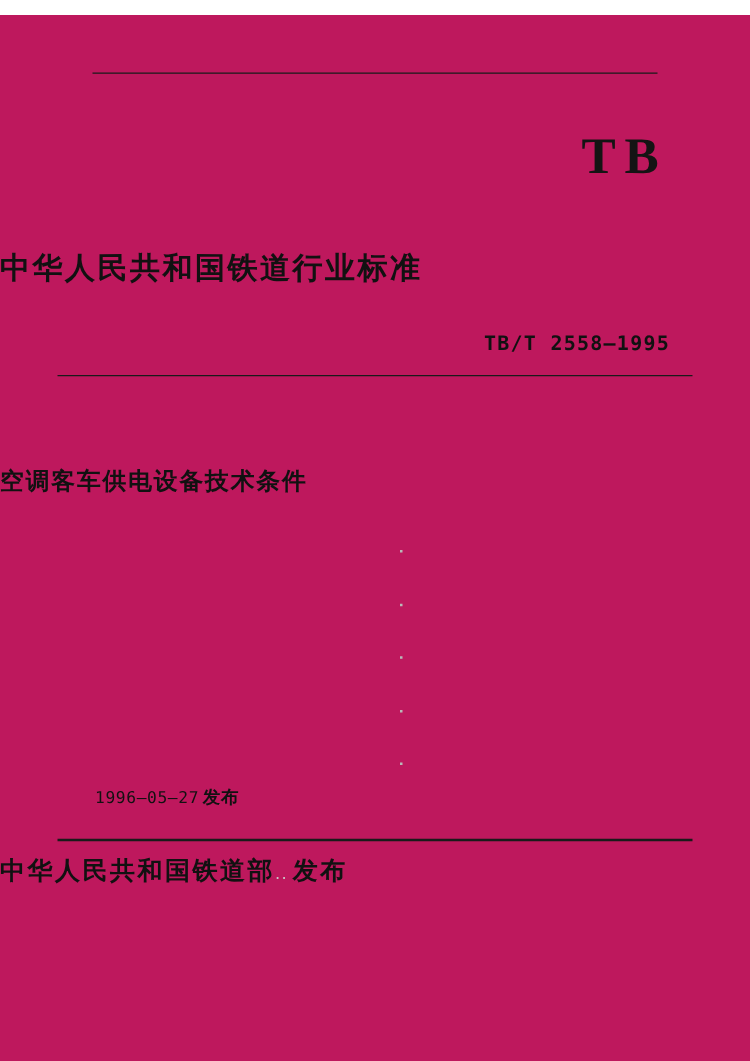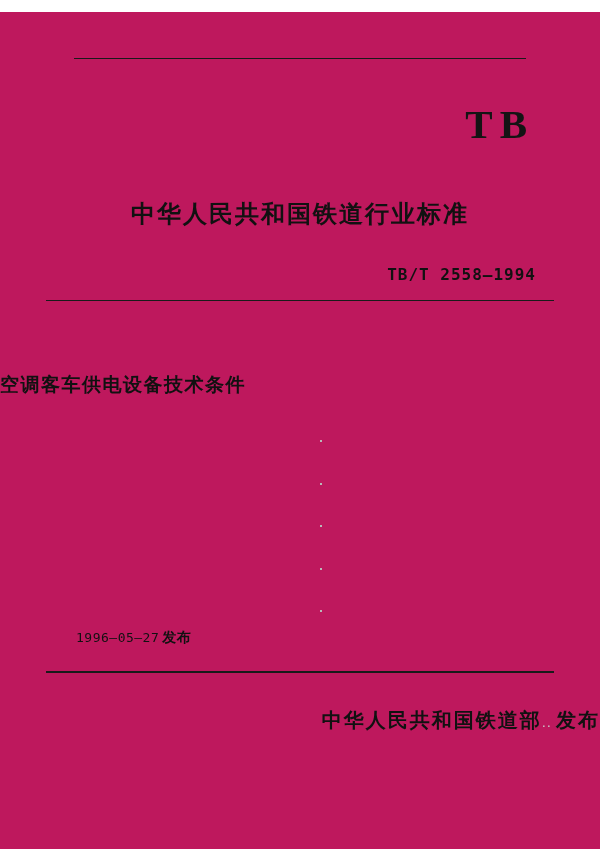--- a/index.html
+++ b/index.html
@@ -56,21 +56,21 @@
     font-size: 41px;
     font-weight: 700;
     letter-spacing: 7px;
     color: #141414;
   }
   .std-title {
     position: absolute;
     left: 0;
     top: 186px;
     width: 600px;
-    text-align: center;
+    text-align: left;
     font-family: "DejaVu Sans", sans-serif;
     font-size: 24px;
     font-weight: 700;
     letter-spacing: 2px;
     color: #111111;
   }
   .std-number {
     position: absolute;
     left: 0;
     top: 253px;
@@ -133,23 +133,23 @@
   }
   .date-item .cn {
     font-family: "DejaVu Sans", sans-serif;
     font-size: 14px;
     font-weight: 700;
     margin-left: 3px;
   }
   .issuer {
     position: absolute;
     left: 0;
-    top: 695px;
-    width: 600px;
-    text-align: right;
+    top: 671px;
+    width: 600px;
+    text-align: left;
     font-family: "DejaVu Sans", sans-serif;
     font-size: 20px;
     font-weight: 700;
     letter-spacing: 2px;
     color: #111111;
   }
   .issuer .gap-dots {
     color: #c8c8c8;
     font-weight: 400;
     letter-spacing: 1px;
@@ -163,21 +163,21 @@
 <body>
 
 <div class="page">
 
   <div class="rule rule-top"></div>
 
   <div class="tb-mark">TB</div>
 
   <div class="std-title">中华人民共和国铁道行业标准</div>
 
-  <div class="std-number">TB/T 2558—1994</div>
+  <div class="std-number">TB/T 2558—1995</div>
 
   <div class="rule rule-mid"></div>
 
   <div class="doc-title">空调客车供电设备技术条件</div>
 
   <div class="dotted-col">
     <i></i>
     <i></i>
     <i></i>
     <i></i>

